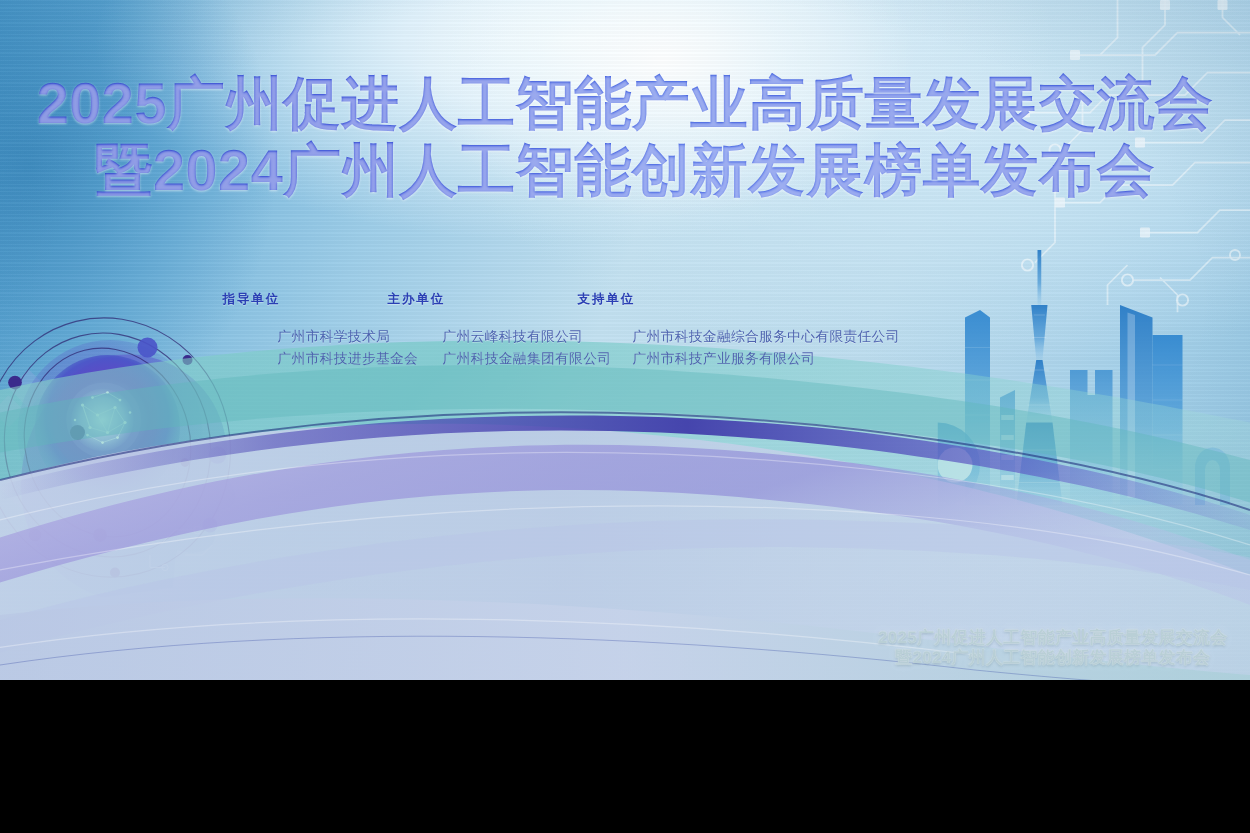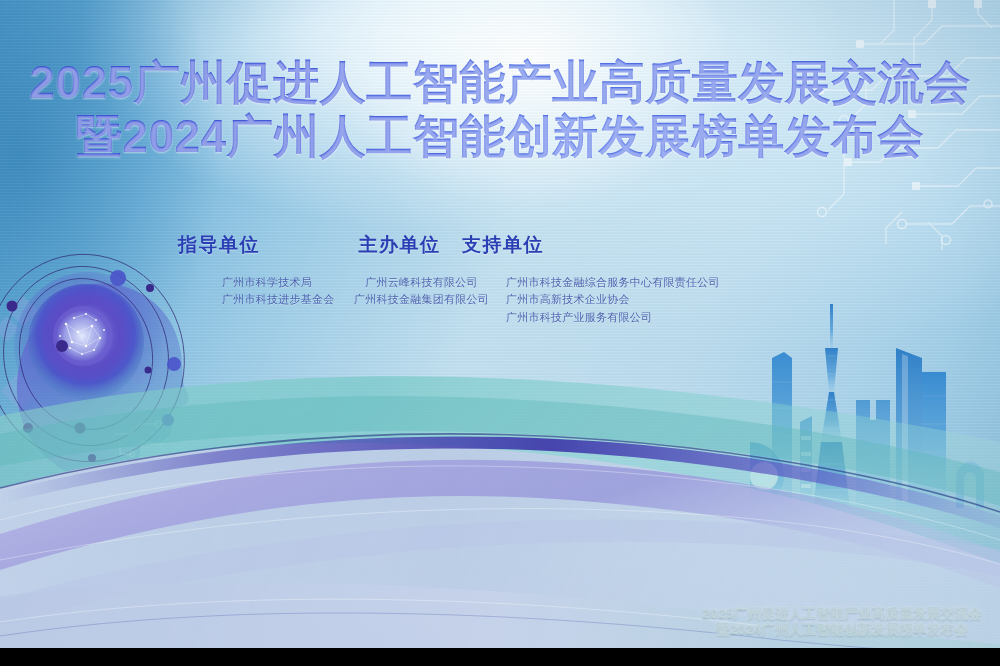--- a/index.html
+++ b/index.html
@@ -3,21 +3,21 @@
 <meta charset="utf-8">
 <style>
   html, body {
     margin: 0;
     padding: 0;
     background: #000;
   }
   #stage {
     position: relative;
     width: 1000px;
-    height: 648px;
+    height: 544px;
     overflow: hidden;
     font-family: "Liberation Sans", "DejaVu Sans", sans-serif;
     background: #8fc3e0;
   }
 
   
   .bg-base {
     position: absolute;
     inset: 0;
     background:
@@ -103,21 +103,21 @@
     top: 232px;
     width: 700px;
     height: 150px;
     z-index: 11;
   }
   .org-col {
     position: absolute;
     top: 0;
   }
   .org-head {
-    font-size: 19px;
+    font-size: 10px;
     font-weight: 700;
     color: #2a3fb4;
     margin-bottom: 16px;
     letter-spacing: 1.5px;
     text-shadow: 0 1px 1px rgba(255,255,255,0.45);
   }
   .org-item {
     font-size: 11px;
     color: #4154a8;
     line-height: 1.58;
@@ -445,30 +445,29 @@
   </div>
 
   <div class="orgs">
 
     <div class="org-col" style="left:8px;">
       <div class="org-head">指导单位</div>
       <div class="org-item">广州市科学技术局</div>
       <div class="org-item">广州市科技进步基金会</div>
     </div>
 
-    <div class="org-col" style="left:140px;text-align:center;">
+    <div class="org-col" style="left:140px;">
       <div class="org-head">主办单位</div>
       <div class="org-item">广州云峰科技有限公司</div>
       <div class="org-item">广州科技金融集团有限公司</div>
     </div>
 
     <div class="org-col" style="left:292px;">
       <div class="org-head">支持单位</div>
       <div class="org-item">广州市科技金融综合服务中心有限责任公司</div>
-      <div class="org-item">广州市高新技术企业协会</div>
       <div class="org-item">广州市科技产业服务有限公司</div>
     </div>
 
 
   </div>
 
   <div class="watermark">
     <div class="wm-line">2025广州促进人工智能产业高质量发展交流会</div>
     <div class="wm-line">暨2024广州人工智能创新发展榜单发布会</div>
   </div>

